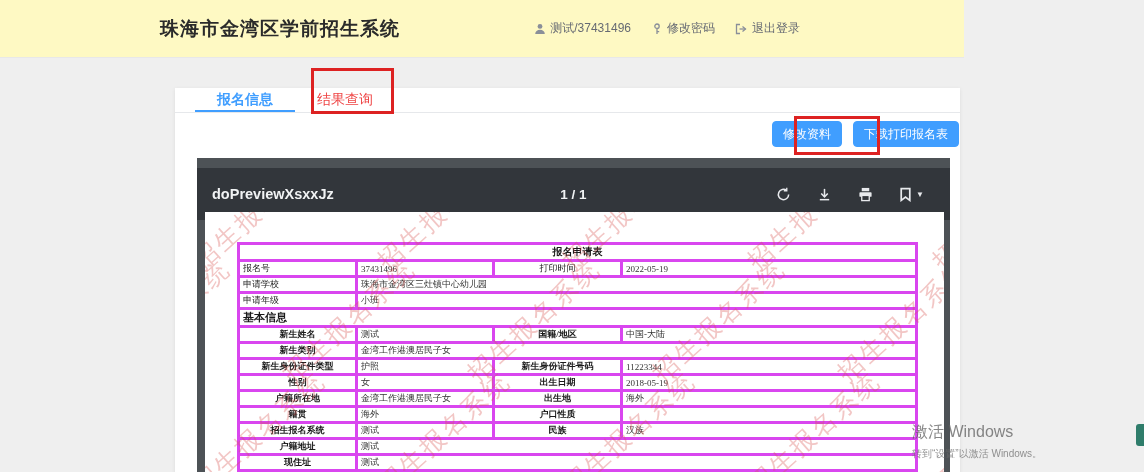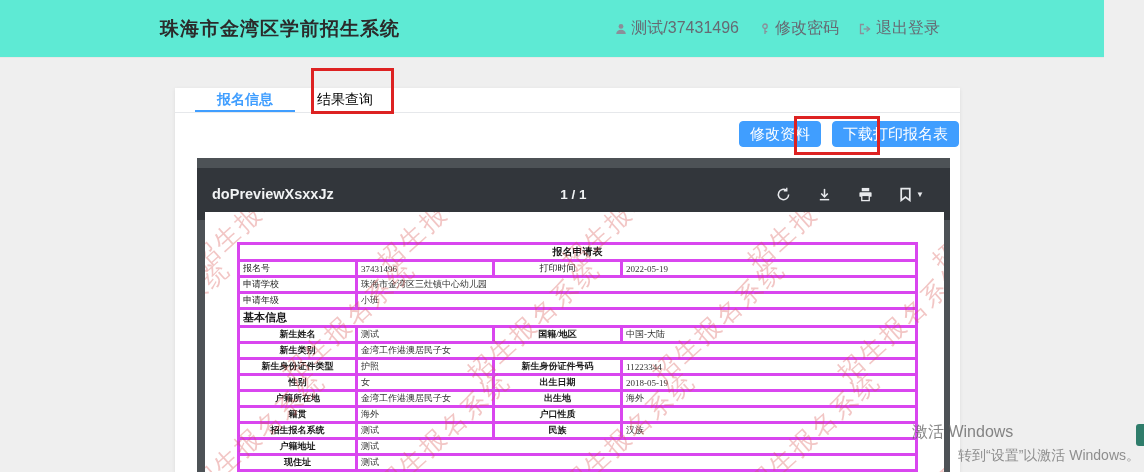--- a/index.html
+++ b/index.html
@@ -1,38 +1,38 @@
 <!DOCTYPE html>
 <html><head>
 <meta charset="utf-8">
 <style>
   html,body{margin:0;padding:0;}
   body{width:1144px;height:472px;overflow:hidden;background:#efefef;
        font-family:"Liberation Sans","DejaVu Sans",sans-serif;}
   .stage{position:relative;width:1144px;height:472px;}
 
   
-  .app-header{position:absolute;left:0;top:0;width:1104px;height:57px;background:#5eead4;
+  .app-header{position:absolute;left:0;top:0;width:964px;height:57px;background:#fef9c3;
               border-bottom:1px solid #e8e8e8;}
   .app-title{position:absolute;left:160px;top:0;height:57px;line-height:57px;
              font-size:19px;font-weight:bold;color:#2b2b2b;letter-spacing:1px;}
   .header-links{position:absolute;right:164px;top:0;height:57px;display:flex;align-items:center;gap:20px;}
-  .hlink{display:flex;align-items:center;gap:4px;font-size:16px;color:#666a73;cursor:pointer;}
+  .hlink{display:flex;align-items:center;gap:4px;font-size:12px;color:#666a73;cursor:pointer;}
   .hlink svg{display:block;}
 
   
   .card{position:absolute;left:175px;top:88px;width:785px;height:440px;background:#ffffff;
         box-shadow:0 1px 4px rgba(0,0,0,0.08);}
   .tabs{position:absolute;left:20px;top:0;display:flex;height:25px;}
-  .tab{width:100px;text-align:center;font-size:14px;line-height:22px;cursor:pointer;color:#000000;}
+  .tab{width:100px;text-align:center;font-size:14px;line-height:22px;cursor:pointer;color:#ef4444;}
   .tab.active{color:#409eff;font-weight:bold;border-bottom:3px solid #409eff;}
   .tab-divider{position:absolute;left:0;right:0;top:24px;height:1px;background:#e6e8eb;}
   .btn-row{position:absolute;top:33px;right:1px;display:flex;gap:11px;}
   .btn{height:26px;padding:0 10px;background:#409eff;color:#fff;border:1px solid #409eff;
-       border-radius:4px;font-size:15px;font-family:inherit;cursor:pointer;white-space:nowrap;}
+       border-radius:4px;font-size:12px;font-family:inherit;cursor:pointer;white-space:nowrap;}
 
   
   .viewer{position:absolute;left:22px;top:70px;width:753px;height:314px;background:#4d5256;}
   .pdf-toolbar{position:absolute;left:0;top:10px;right:0;height:52px;background:#32363b;
                display:flex;align-items:center;color:#f1f3f4;}
   .pdf-title{margin-left:15px;font-size:14.5px;font-weight:bold;}
   .page-ind{position:absolute;left:50%;transform:translateX(-50%);font-size:13.5px;font-weight:bold;}
   .tool-icons{position:absolute;right:26px;top:0;height:52px;display:flex;align-items:center;gap:26px;}
   .ticon{display:flex;align-items:center;cursor:pointer;color:#e8eaed;}
   .caret{font-size:8px;margin-left:4px;color:#e8eaed;}
@@ -57,21 +57,21 @@
       white-space:nowrap;transform:rotate(-42deg);font-family:"Liberation Serif","DejaVu Serif",serif;}
 
   
   .red-box{position:absolute;border:3px solid #dd2222;background:transparent;z-index:60;}
   .rb-tab{left:311px;top:68px;width:77px;height:40px;}
   .rb-btn{left:794px;top:116px;width:80px;height:33px;}
 
   
   .win-activate{position:absolute;left:912px;top:422px;z-index:40;pointer-events:none;}
   .win-activate .l1{font-size:16px;color:rgba(95,95,95,0.75);}
-  .win-activate .l2{font-size:14px;color:rgba(110,110,110,0.75);margin-top:4px;margin-left:46px;}
+  .win-activate .l2{font-size:10px;color:rgba(110,110,110,0.75);margin-top:4px;}
 
   .side-widget{position:absolute;right:0;top:424px;width:8px;height:22px;background:#2f7d6b;
                border-radius:3px 0 0 3px;}
 </style>
 </head>
 <body>
 
 <div class="stage">
 
   <header class="app-header">

